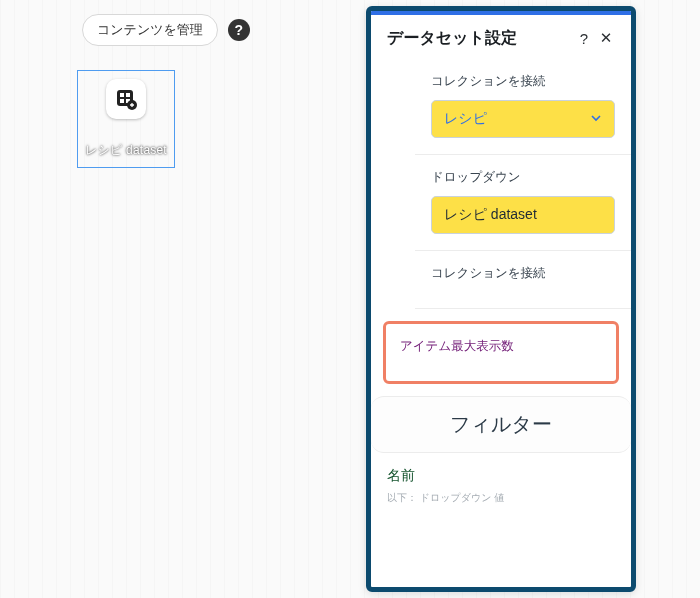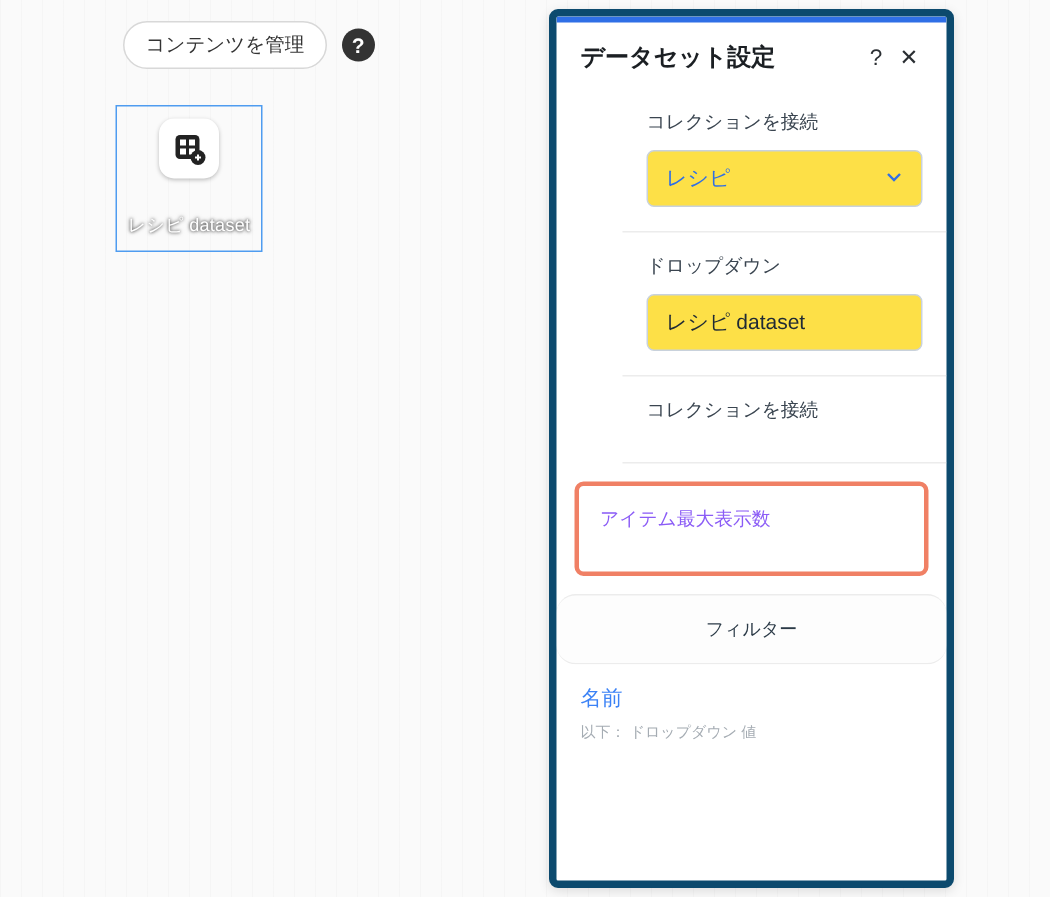--- a/index.html
+++ b/index.html
@@ -63,48 +63,48 @@
   .panel-title { font-size: 16px; font-weight: 700; color: #1b1f23; flex: 1; }
   .hdr-icon {
     width: 22px; height: 22px; display: flex; align-items: center; justify-content: center;
     color: #2b2f33; cursor: pointer; font-size: 15px;
   }
 
   .panel-body { flex: 1; overflow: hidden; }
   .section { padding: 14px 16px 16px; border-bottom: 1px solid #ececec; margin-left: 44px; }
   .section:last-of-type { border-bottom: none; }
   .sec-label { font-size: 12.5px; color: #3a4550; margin-bottom: 10px; }
-  .sec-label-muted { font-size: 12.5px; color: #8b5cf6; margin-bottom: 10px; }
+  .sec-label-muted { font-size: 12.5px; color: #701a75; margin-bottom: 10px; }
 
   .select, .text-input {
     width: 100%; height: 38px; border: 1px solid #c9d2dc; border-radius: 5px;
     background: #fde047; padding: 0 12px; font-size: 14px; color: #1f2a35;
     display: flex; align-items: center; position: relative;
   }
   .select { cursor: pointer; justify-content: space-between; }
   .select .chev { color: #2f6fe6; }
   .select .sel-text { color: #2f6fe6; }
   .select .sel-text.dark { color: #2b3a47; }
   .text-input input {
     border: none; outline: none; width: 100%; height: 100%; font-size: 14px;
     color: #1f2a35; background: transparent;
   }
   .highlight-box {
     border: 3px solid #f08065; border-radius: 6px;
     padding: 14px 14px 16px; margin: 12px 12px 0;
   }
 
   .filter-head {
-    text-align: center; padding: 14px 0; font-size: 12px; color: #2b3a47;
+    text-align: center; padding: 14px 0; font-size: 20px; color: #2b3a47;
     border-top: 1px solid #ececec; border-bottom: 1px solid #ececec;
     background: #fdfdfd;
     border-radius: 13px;
   }
   .filter-item { padding: 14px 16px 16px; }
-  .filter-name { font-size: 14px; color: #3b82f6; margin-bottom: 6px; }
+  .filter-name { font-size: 14px; color: #14532d; margin-bottom: 6px; }
   .filter-desc { font-size: 10px; color: #a5acb3; }
 </style>
 </head>
 <body>
 <div class="bg-lines"></div>
 
 <div class="left-area">
   <div class="pill-row">
     <div class="pill">コンテンツを管理</div>
     <div class="help-badge">?</div>

